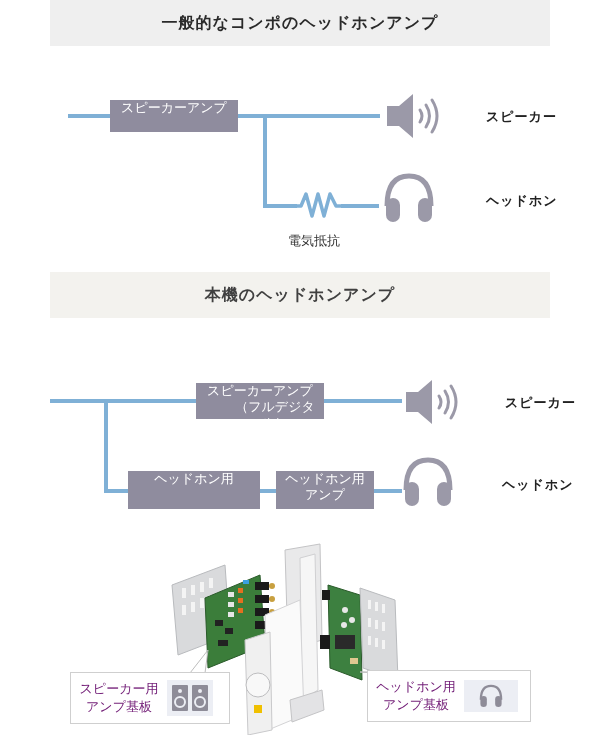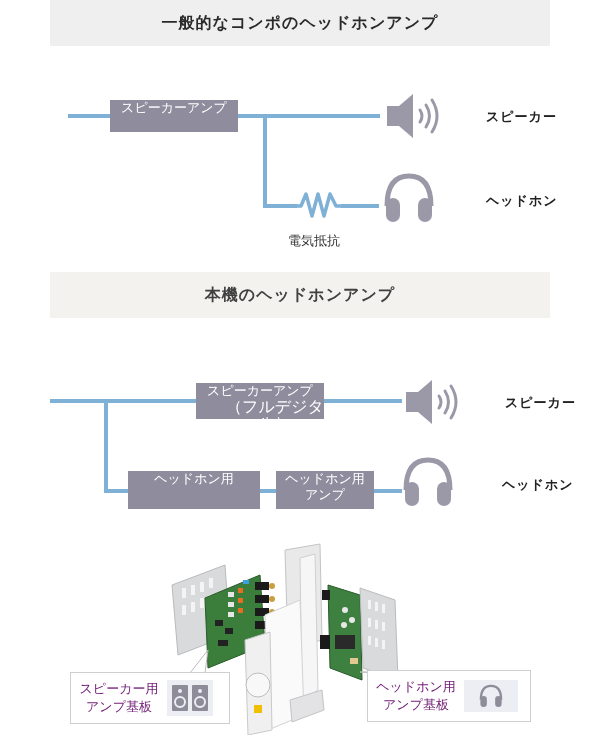--- a/index.html
+++ b/index.html
@@ -7,21 +7,21 @@
          font-family: "DejaVu Sans", "Liberation Sans", sans-serif; color: #222; }
   .hdr { position: absolute; left: 50px; width: 500px; height: 46px;
          display: flex; align-items: center; justify-content: center;
          font-size: 16px; font-weight: bold; letter-spacing: 1px; }
   .hdr1 { top: 0; background: #efefef; color: #2a2a2a; }
   .hdr2 { top: 272px; background: #f3f2ee; color: #404040; }
   .ln { position: absolute; background: #7fb0d6; }
   .box { position: absolute; background: #8f8c9e; color: #fff; text-align: center;
          display: flex; flex-direction: column; justify-content: flex-start;
          font-size: 13px; line-height: 16px; }
-  .box .sub { font-size: 16px; padding-left: 30px; }
+  .box .sub { font-size: 13px; padding-left: 30px; }
   .lbl { position: absolute; font-size: 13px; font-weight: bold; color: #222; letter-spacing: 1px; margin-left: 30px; }
   .res-label { position: absolute; font-size: 13px; color: #333; }
   .ico { position: absolute; }
   .photo { position: absolute; }
   .callout { position: absolute; background: #fff; border: 1px solid #cfcfcf;
              display: flex; align-items: center; }
   .callout .txt { font-size: 13px; line-height: 18px; color: #701a75; text-align: center; }
   .callout .iconbg { background: #eceef4; display: flex; align-items: center; justify-content: center; }
 </style>
 </head>

